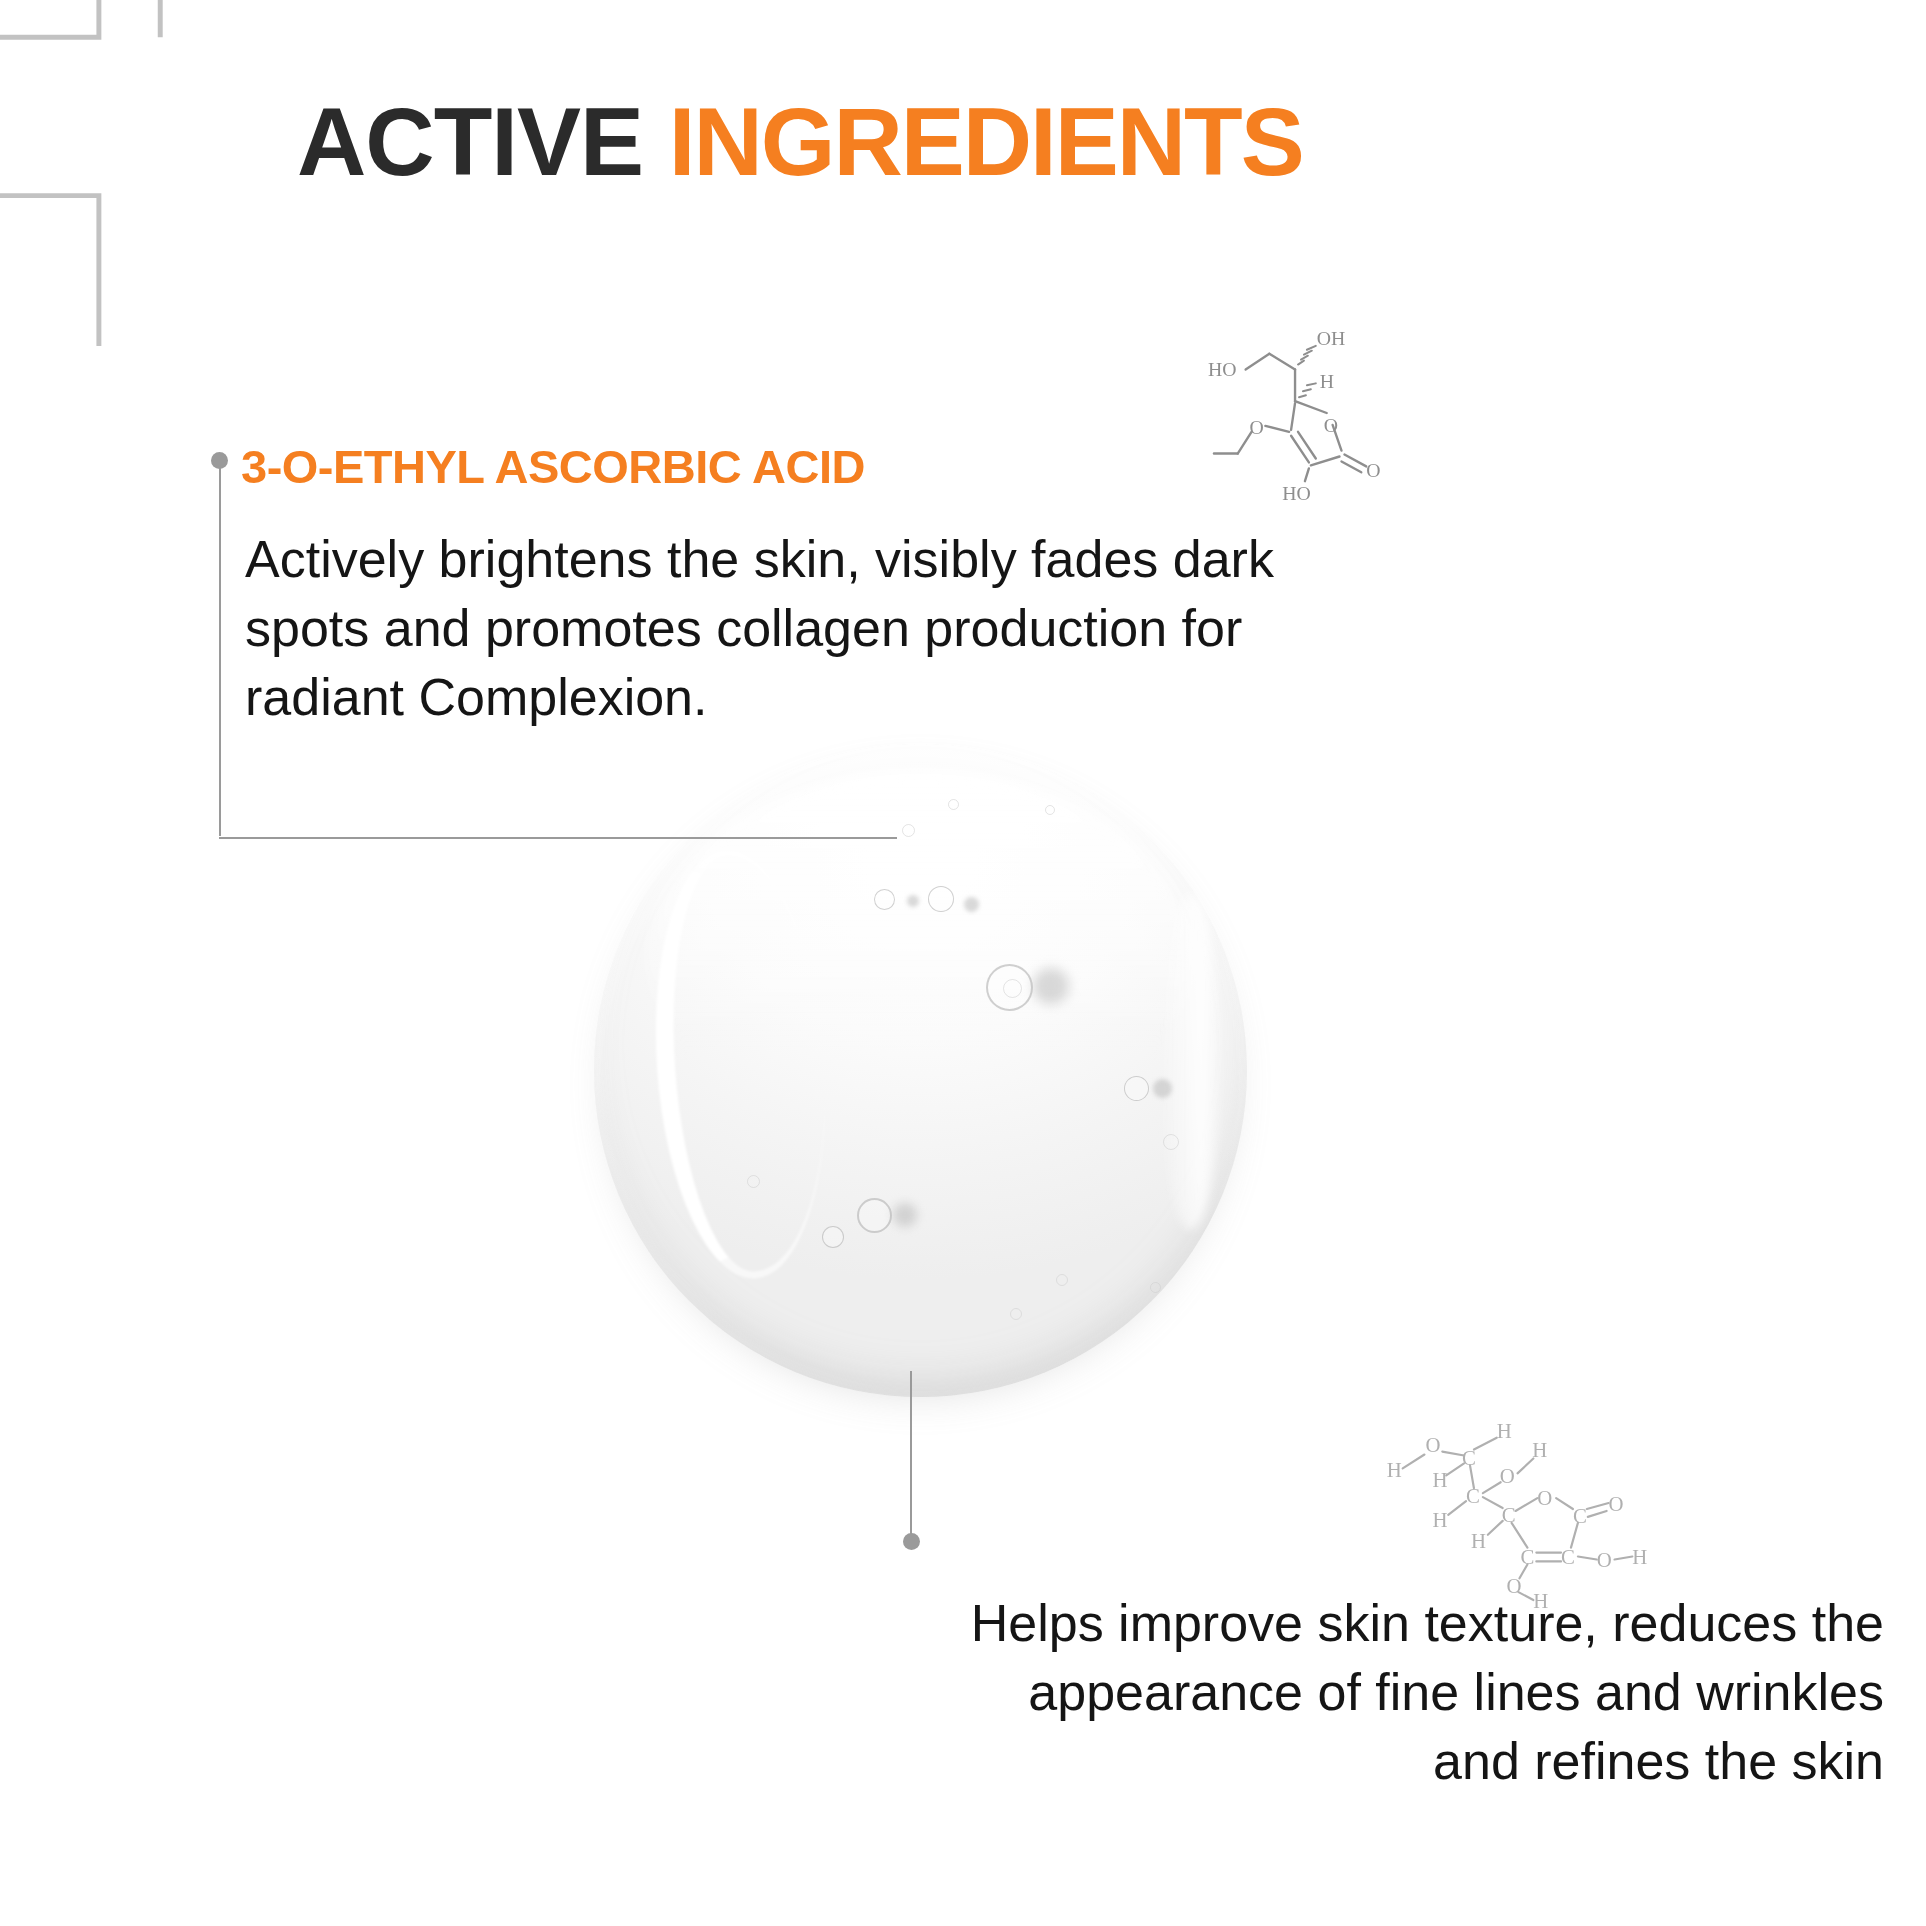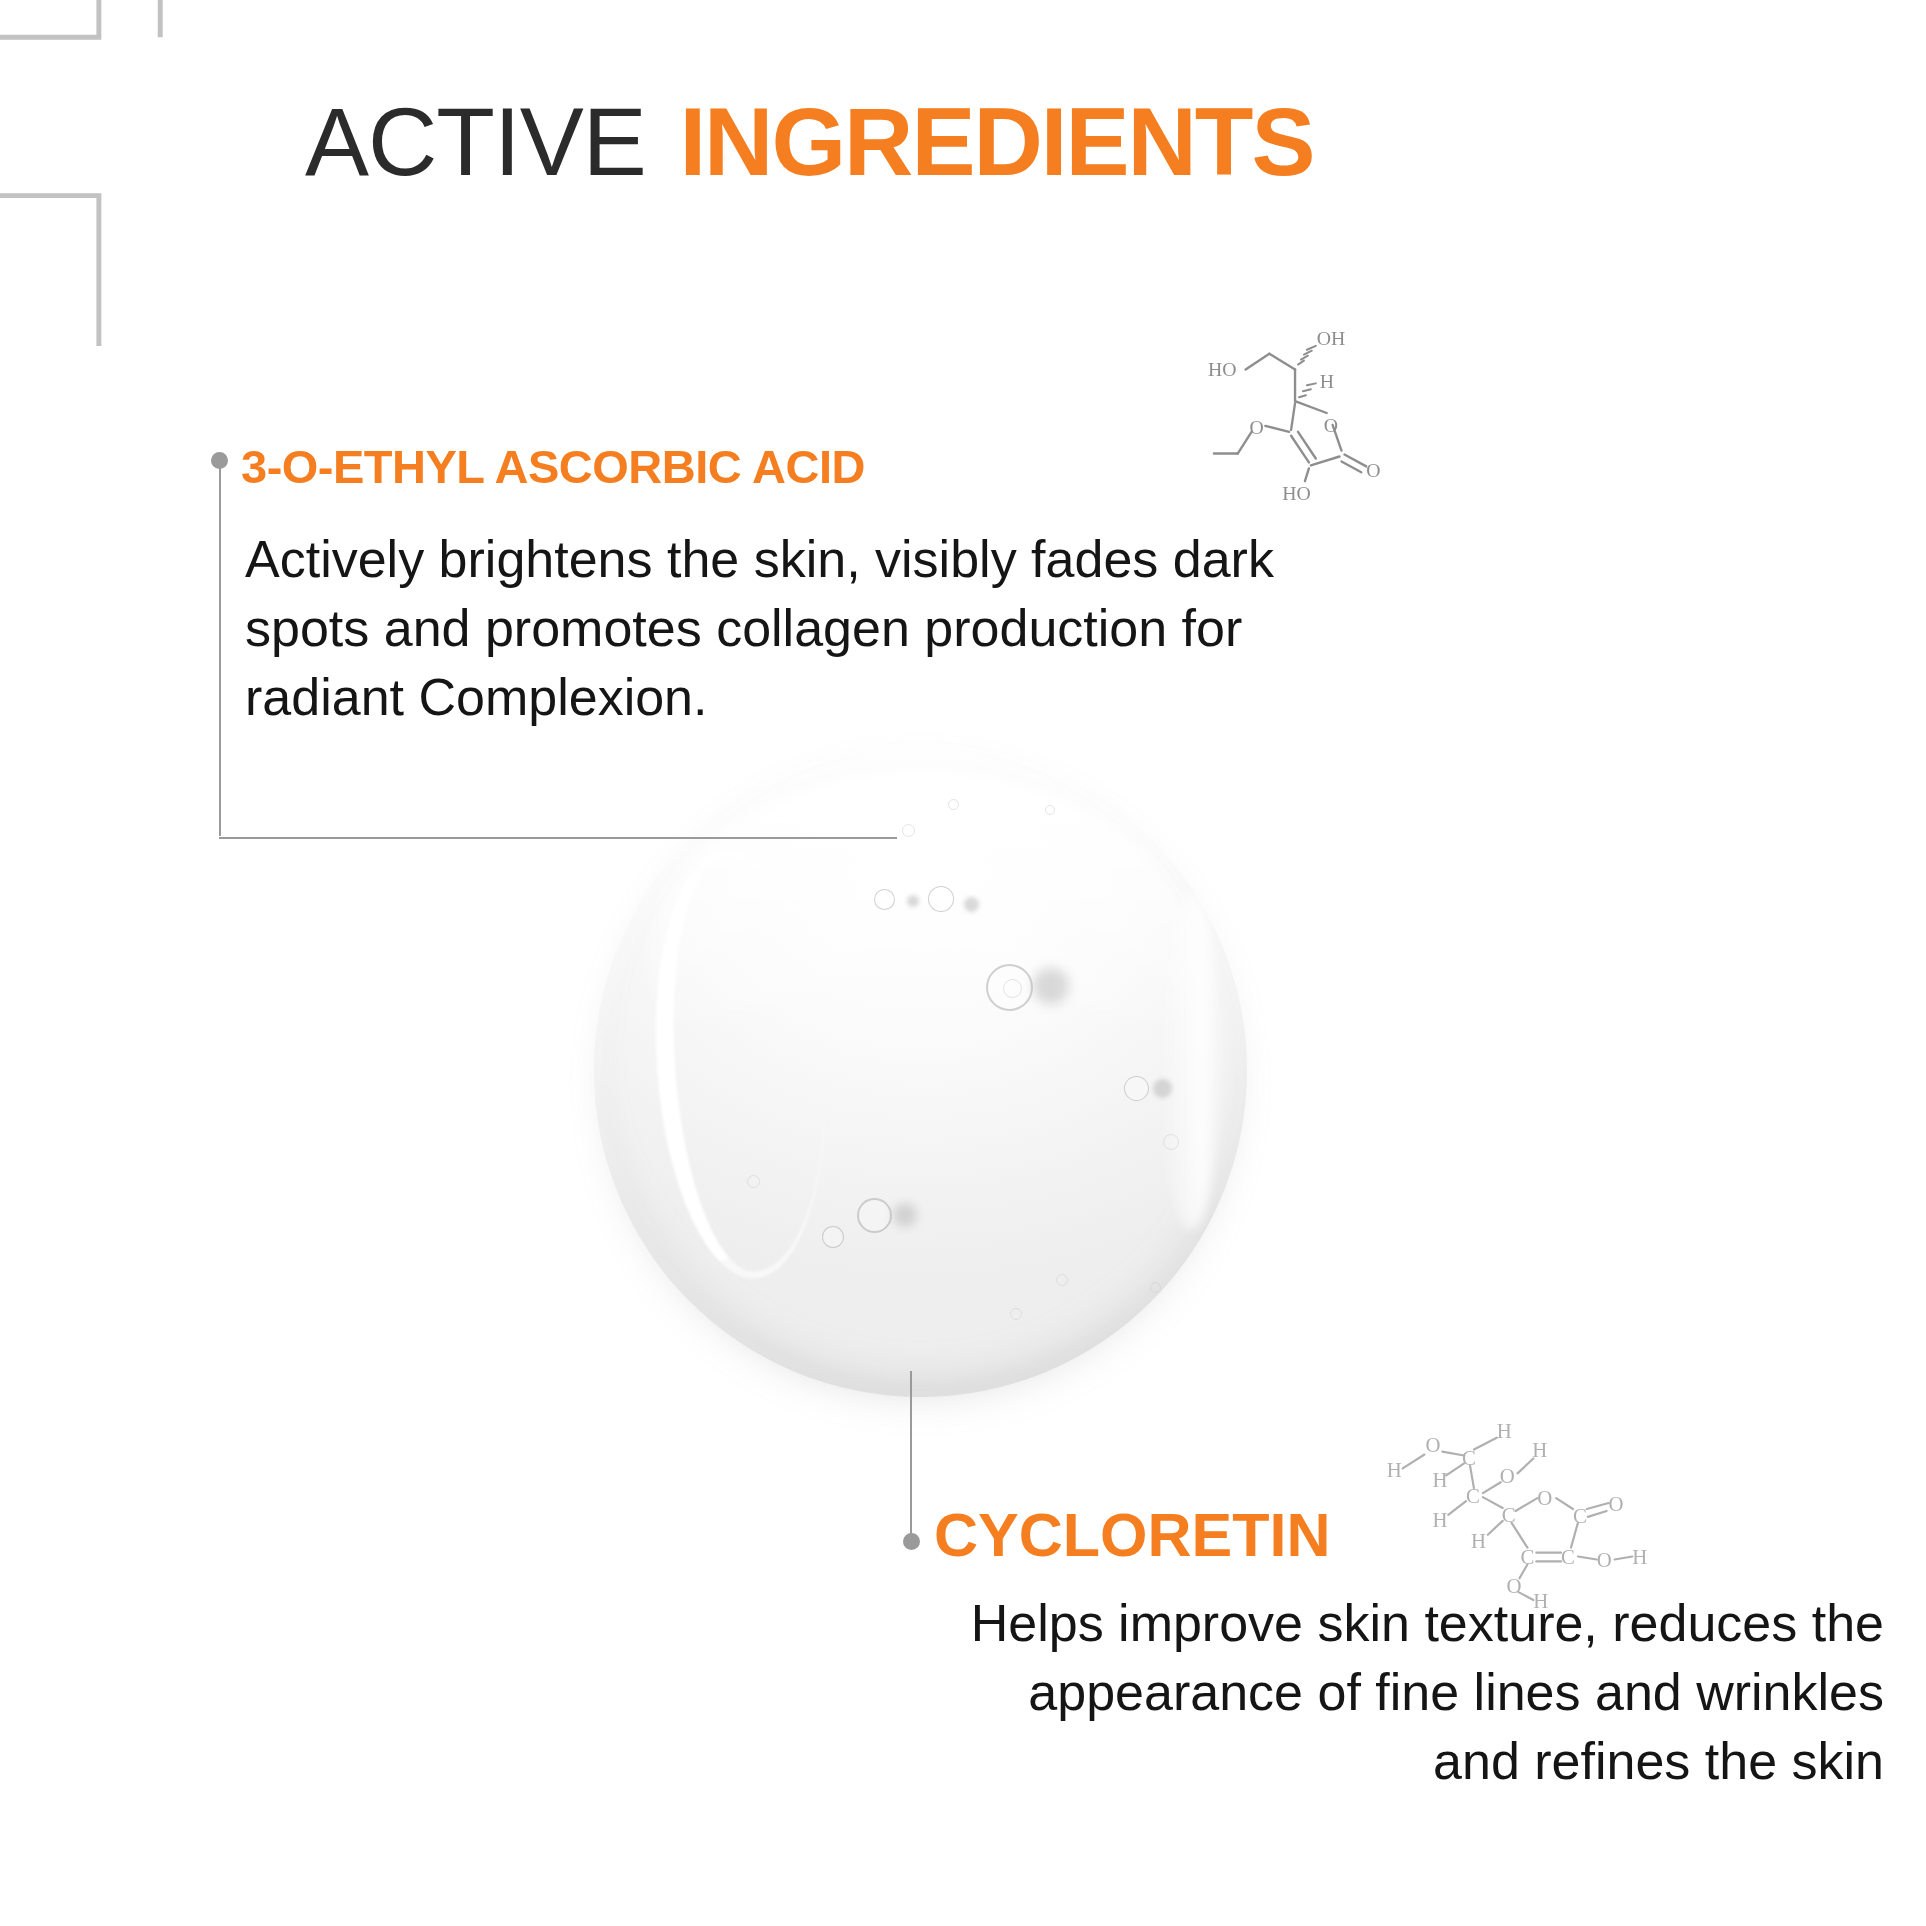--- a/index.html
+++ b/index.html
@@ -37,22 +37,21 @@
     white-space: nowrap;
     line-height: 1;
   }
   .title-word {
     font-size: 96px;
     letter-spacing: -1px;
     vertical-align: baseline;
   }
   .title-light {
     color: #2b2b2b;
-    font-weight: 400;
-    margin-left: 8px;
+    font-weight: 700;
   }
   .title-bold {
     color: #F57F20;
     font-weight: 700;
     letter-spacing: -2px;
   }
 
   
   .droplet-wrap {
     position: absolute;
@@ -340,21 +339,20 @@
         <text x="118" y="18">OH</text>
         <text x="121" y="62">H</text>
         <text x="125" y="106">O</text>
         <text x="50" y="108">O</text>
         <text x="168" y="152">O</text>
         <text x="83" y="175">HO</text>
       </g>
     </svg>
   </div>
 
-  <div class="callout-heading heading-b">CYCLORETIN</div>
 
   <div class="callout-body body-b">Helps improve skin texture, reduces the appearance of fine lines and wrinkles and refines the skin</div>
 
   <div class="mol mol-b">
     <svg viewBox="0 0 300 205" width="297" height="203" xmlns="http://www.w3.org/2000/svg">
       <g stroke="#b0b0b0" stroke-width="2.2" fill="none" stroke-linecap="round">
 
         <line x1="32" y1="63" x2="54" y2="49"></line>
 
         <line x1="72" y1="46" x2="94" y2="50"></line>

